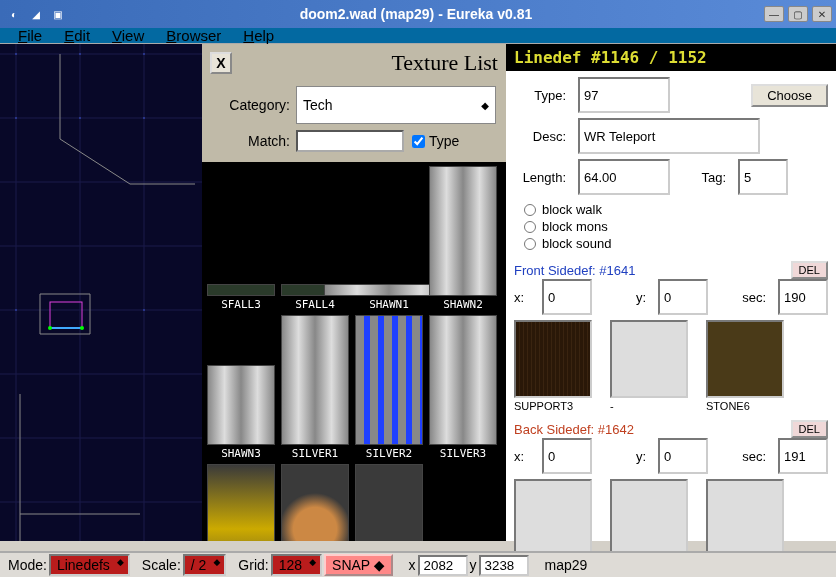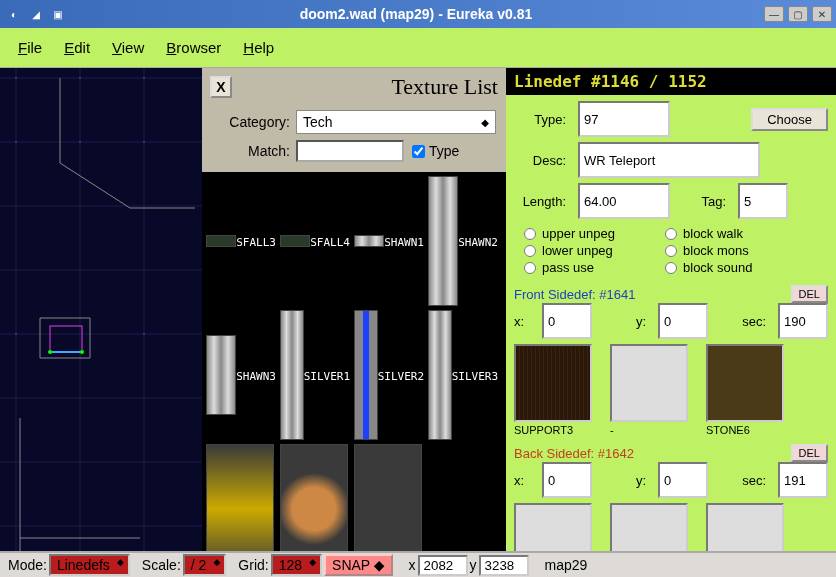--- a/index.html
+++ b/index.html
@@ -3,49 +3,49 @@
 <meta charset="utf-8">
 <style>
 * { box-sizing: border-box; margin: 0; padding: 0; font-family: Arial, sans-serif; }
 body { width: 836px; height: 577px; background: #d4d0c8; overflow: hidden; position: relative; }
 .titlebar { height: 28px; background: linear-gradient(to right, #3a6bb8, #5a8bd8); display: flex; align-items: center; color: white; font-size: 14px; }
 .tb-icons-left { display: flex; gap: 6px; padding: 0 6px; }
 .tb-icon { width: 16px; height: 16px; display: flex; align-items: center; justify-content: center; font-size: 10px; cursor: pointer; }
 .tb-title { flex: 1; text-align: center; font-weight: bold; }
 .tb-icons-right { display: flex; gap: 4px; padding: 0 4px; }
 .tb-btn { width: 20px; height: 16px; background: #ccc; border: 1px solid #888; border-radius: 2px; display: flex; align-items: center; justify-content: center; font-size: 10px; cursor: pointer; color: #333; }
-.menubar { height: 40px; background: #bef264; border-bottom: 1px solid #aaa; display: flex; align-items: center; padding: 0 8px; gap: 2px; }
+.menubar { height: 16px; background: #0369a1; border-bottom: 1px solid #aaa; display: flex; align-items: center; padding: 0 8px; gap: 2px; }
 .menu-item { padding: 2px 10px; font-size: 15px; cursor: pointer; }
 .menu-item u { text-decoration: underline; }
 .main-area { display: flex; height: 497px; }
 .canvas-area { width: 225px; background: #080828; position: relative; overflow: hidden; }
 .canvas-area svg { position: absolute; top: 0; left: 0; }
 .texture-panel { width: 312px; background: #c0baa8; display: flex; flex-direction: column; }
 .tex-header { padding: 6px 8px; display: flex; align-items: center; gap: 6px; }
 .close-x { width: 22px; height: 22px; border: 2px outset #ddd; background: #e8e4d8; display: flex; align-items: center; justify-content: center; font-weight: bold; cursor: pointer; font-size: 14px; }
 .tex-title { flex: 1; text-align: right; font-size: 22px; font-family: Georgia, serif; }
 .tex-controls { padding: 4px 10px 4px; font-size: 14px; }
 .tex-row { display: flex; align-items: center; margin-bottom: 6px; }
 .tex-row label { width: 78px; text-align: right; margin-right: 6px; }
-.tex-select { flex: 1; height: 24px; border: 1px solid #888; background: white; padding: 0 22px 0 6px; position: relative; cursor: pointer; display: flex; align-items: center; }
+.tex-select { flex: 1; height: 38px; border: 1px solid #888; background: white; padding: 0 22px 0 6px; position: relative; cursor: pointer; display: flex; align-items: center; }
 .tex-select::after { content: "◆"; position: absolute; right: 6px; font-size: 10px; }
 .tex-input { width: 108px; height: 22px; border: 2px inset #aaa; background: white; padding: 0 4px; }
 .tex-check { margin-left: 8px; display: flex; align-items: center; gap: 4px; }
 .tex-grid { flex: 1; background: #000; overflow-y: auto; padding: 4px; }
 .tex-items { display: flex; flex-wrap: wrap; gap: 4px; }
-.tex-item { width: 70px; display: flex; align-items: center; }
+.tex-item { width: 70px; display: flex; flex-direction: column; align-items: center; justify-content: flex-end; }
 .tex-thumb { width: 68px; background: #333; border: 1px solid #444; }
 .tex-thumb.tall { height: 130px; }
 .tex-thumb.short { height: 80px; }
 .tex-thumb.thin { height: 12px; }
 .tex-label { color: white; font-size: 11px; margin-top: 2px; font-family: monospace; }
 .silver { background: linear-gradient(to right, #888, #ddd, #888, #ddd, #888); }
 .silver2 { background: repeating-linear-gradient(to right, #888 0, #888 8px, #2040ff 8px, #2040ff 14px); }
 .green { background: #2a3a2a; }
-.sidedef-panel { flex: 1; background: #bef264; padding: 0; font-size: 13px; }
+.sidedef-panel { flex: 1; background: #ffffff; padding: 0; font-size: 13px; }
 .panel-title { background: #000; color: #dddd33; padding: 4px 8px; font-family: monospace; font-size: 16px; font-weight: bold; }
 .panel-body { padding: 6px 8px; }
 .prop-row { display: flex; align-items: center; margin-bottom: 5px; gap: 12px; }
 .prop-label { text-align: right; width: 52px; }
 .prop-input { height: 22px; border: 2px inset #ccc; background: white; padding: 16px 4px; font-size: 13px; }
 .prop-input.sm { width: 50px; }
 .prop-input.md { width: 92px; }
 .prop-input.lg { width: 182px; }
 .btn { border: 2px outset #ddd; background: #e8e4d8; padding: 2px 14px; cursor: pointer; font-size: 13px; }
 .btn.del { background: #f0d8d8; padding: 1px 6px; font-size: 11px; }
@@ -214,34 +214,20 @@
       <div class="prop-row">
         <span class="prop-label">Length:</span>
         <input class="prop-input md" value="64.00" style="">
         <span style="width:30px;text-align:right;margin-left:14px">Tag:</span>
         <input class="prop-input sm" value="5" style="">
       </div>
       <div class="radio-group">
         <div class="radio-col">
           <label class="radio-item">
               <input type="radio" style="">
-              <span>upper unpeg</span>
-            </label>
-          <label class="radio-item">
-              <input type="radio" style="">
-              <span>lower unpeg</span>
-            </label>
-          <label class="radio-item">
-              <input type="radio" style="">
-              <span>pass use</span>
-            </label>
-        </div>
-        <div class="radio-col">
-          <label class="radio-item">
-              <input type="radio" style="">
               <span>block walk</span>
             </label>
           <label class="radio-item">
               <input type="radio" style="">
               <span>block mons</span>
             </label>
           <label class="radio-item">
               <input type="radio" style="">
               <span>block sound</span>
             </label>

